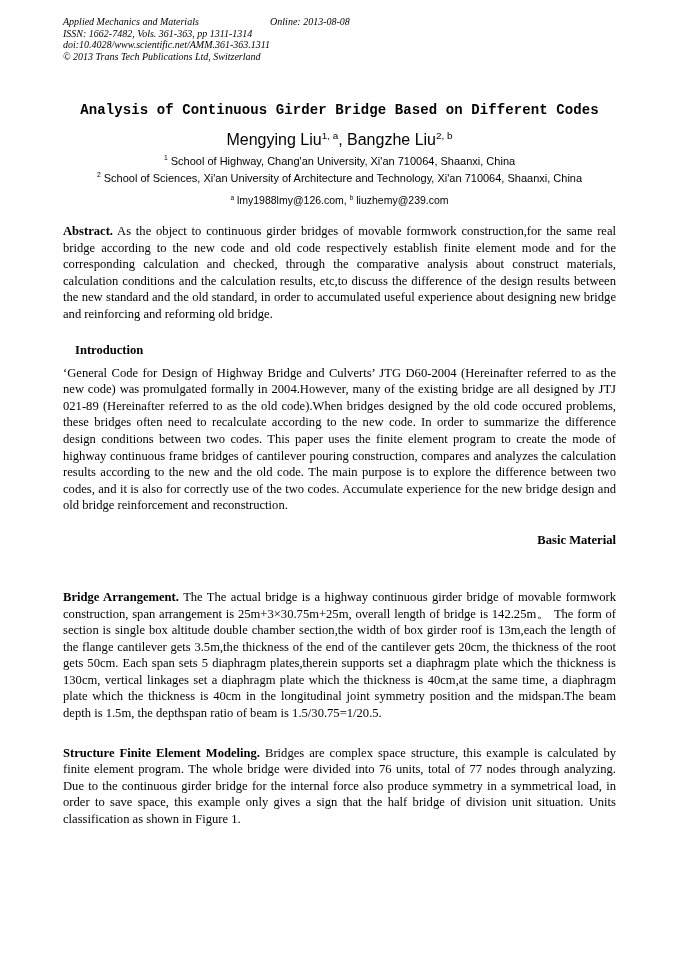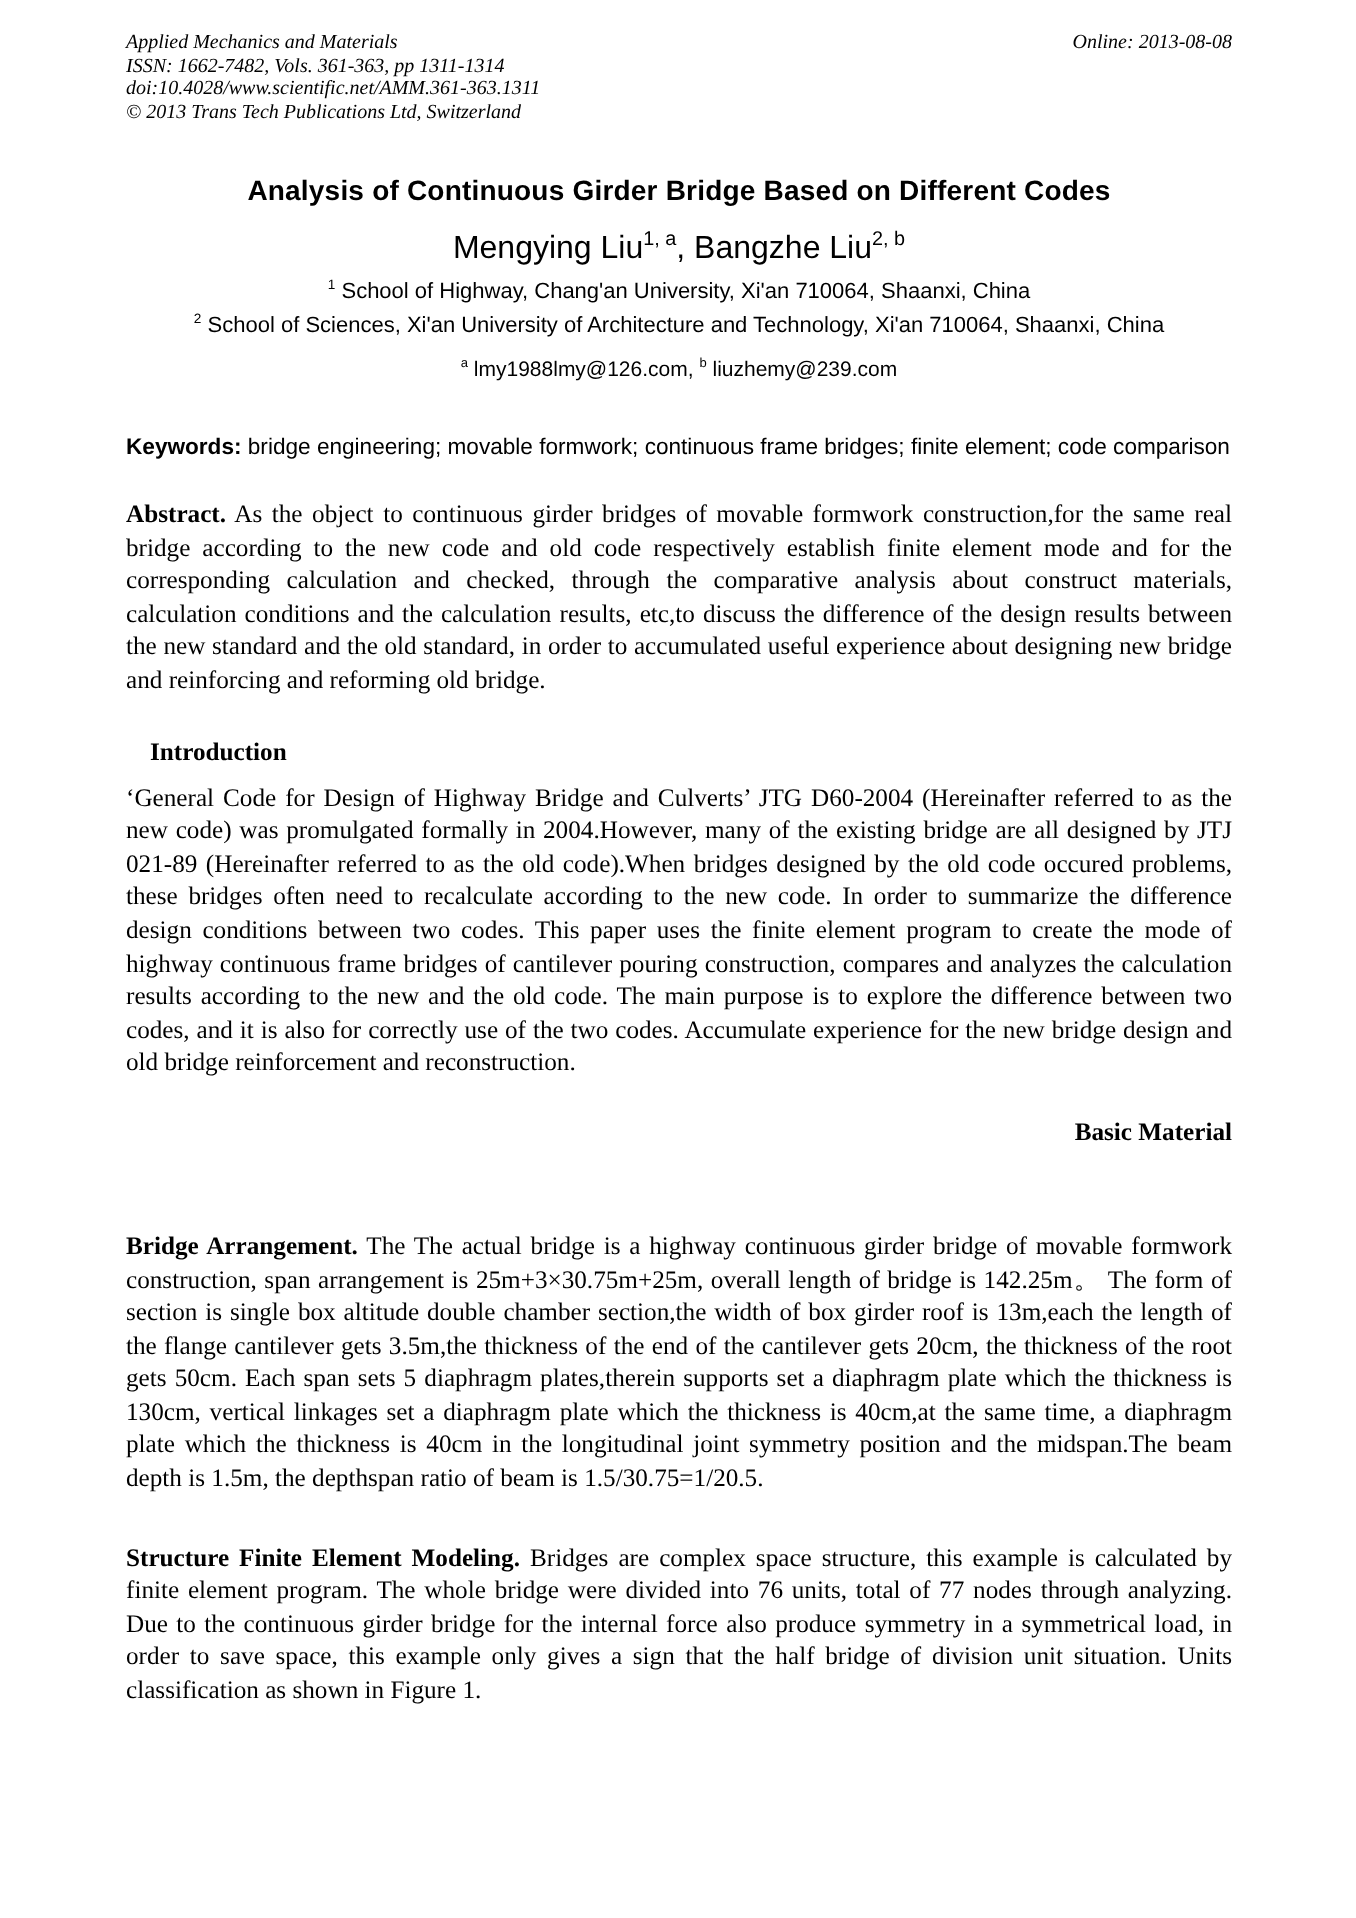--- a/index.html
+++ b/index.html
@@ -10,36 +10,36 @@
     color: #000000;
     box-sizing: border-box;
     padding: 16px 62px 0 63px;
     font-family: "Liberation Serif", serif;
     overflow: hidden;
     position: relative;
   }
   
   .doc-header {
     display: flex;
-    justify-content: space-between;
+    justify-content: flex-start;
     align-items: flex-start;
     font-style: italic;
     font-size: 10px;
     line-height: 11.5px;
   }
   .header-left div { white-space: nowrap; }
   .header-right { white-space: nowrap; }
 
   
   .title {
-    font-family: Liberation Sans, sans-serif;
+    font-family: Liberation Mono, monospace;
     font-size: 14px;
     font-weight: bold;
     text-align: center;
-    margin: 25px 0 0 0;
+    margin: 40px 0 0 0;
     letter-spacing: 0.1px;
   }
   .authors {
     font-family: Liberation Sans, sans-serif;
     font-size: 16px;
     text-align: center;
     margin-top: 13px;
   }
   .affil {
     font-family: "Liberation Sans", sans-serif;
@@ -108,21 +108,20 @@
   <div class="title">Analysis of Continuous Girder Bridge Based on Different Codes</div>
 
   <div class="authors"><span>Mengying Liu</span><sup>1, a</sup><span>, </span><span>Bangzhe Liu</span><sup>2, b</sup></div>
 
   <div class="affil"><sup>1</sup><span> School of Highway, Chang'an University, Xi'an 710064, Shaanxi, China</span></div>
 
   <div class="affil affil2"><sup>2</sup><span> School of Sciences, Xi'an University of Architecture and Technology, Xi'an 710064, Shaanxi, China</span></div>
 
   <div class="emails"><sup>a</sup><span> lmy1988lmy@126.com, </span><sup>b</sup><span> liuzhemy@239.com</span></div>
 
-  <div class="keywords"><span class="lead">Keywords:</span><span> bridge engineering; movable formwork; continuous frame bridges; finite element; code comparison</span></div>
 
   <div class="para abstract"><span class="lead">Abstract.</span><span> As the object to continuous girder bridges of movable formwork construction,for the same real bridge according to the new code and old code respectively establish finite element mode and for the corresponding calculation and checked, through the comparative analysis about construct materials, calculation conditions and the calculation results, etc,to discuss the difference of the design results between the new standard and the old standard, in order to accumulated useful experience about designing new bridge and reinforcing and reforming old bridge.</span></div>
 
   <div class="section-heading">Introduction</div>
 
   <div class="para intro-para">‘General Code for Design of Highway Bridge and Culverts’ JTG D60-2004 (Hereinafter referred to as the new code) was promulgated formally in 2004.However, many of the existing bridge are all designed by JTJ 021-89 (Hereinafter referred to as the old code).When bridges designed by the old code occured problems, these bridges often need to recalculate according to the new code. In order to summarize the difference design conditions between two codes. This paper uses the finite element program to create the mode of highway continuous frame bridges of cantilever pouring construction, compares and analyzes the calculation results according to the new and the old code. The main purpose is to explore the difference between two codes, and it is also for correctly use of the two codes. Accumulate experience for the new bridge design and old bridge reinforcement and reconstruction.</div>
 
   <div class="section-heading heading-basic">Basic Material</div>
 
   <div class="para bridge-para"><span class="lead">Bridge Arrangement.</span><span> The The actual bridge is a highway continuous girder bridge of movable formwork construction, span arrangement is 25m+3×30.75m+25m, overall length of bridge is 142.25m。 The form of section is single box altitude double chamber section,the width of box girder roof is 13m,each the length of the flange cantilever gets 3.5m,the thickness of the end of the cantilever gets 20cm, the thickness of the root gets 50cm. Each span sets 5 diaphragm plates,therein supports set a diaphragm plate which the thickness is 130cm, vertical linkages set a diaphragm plate which the thickness is 40cm,at the same time, a diaphragm plate which the thickness is 40cm in the longitudinal joint symmetry position and the midspan.The beam depth is 1.5m, the depthspan ratio of beam is 1.5/30.75=1/20.5.</span></div>

